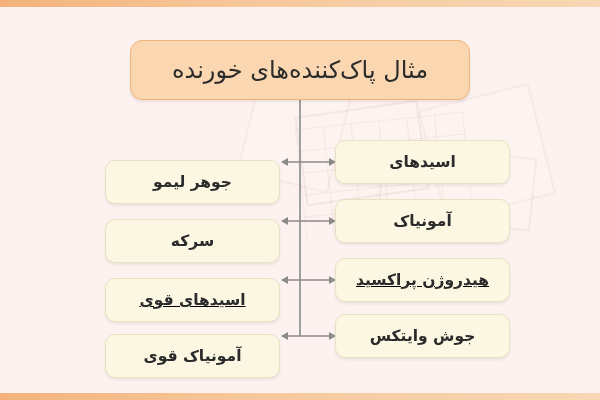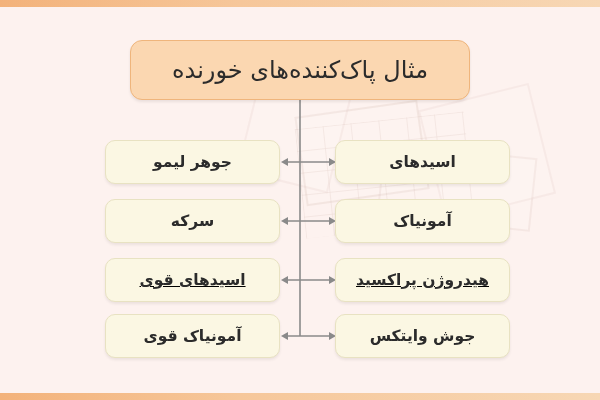--- a/index.html
+++ b/index.html
@@ -102,21 +102,21 @@
   }
   .leaf .label {
     font-size: 15.5px;
     font-weight: bold;
     color: #2b2b2b;
     text-align: center;
     line-height: 1.2;
   }
 
   .col-right .leaf { left: 335px; }
-  .col-left  .leaf { left: 105px; }
+  .col-left  .leaf { left: 105px; margin-top: 20px; }
 
   .row0 { top: 140px; }
   .row1 { top: 199px; align-items: center; }
   .row2 { top: 258px; text-decoration: underline; }
   .row3 { top: 314px; }
 </style>
 </head>
 <body>
 
 <div id="canvas">

